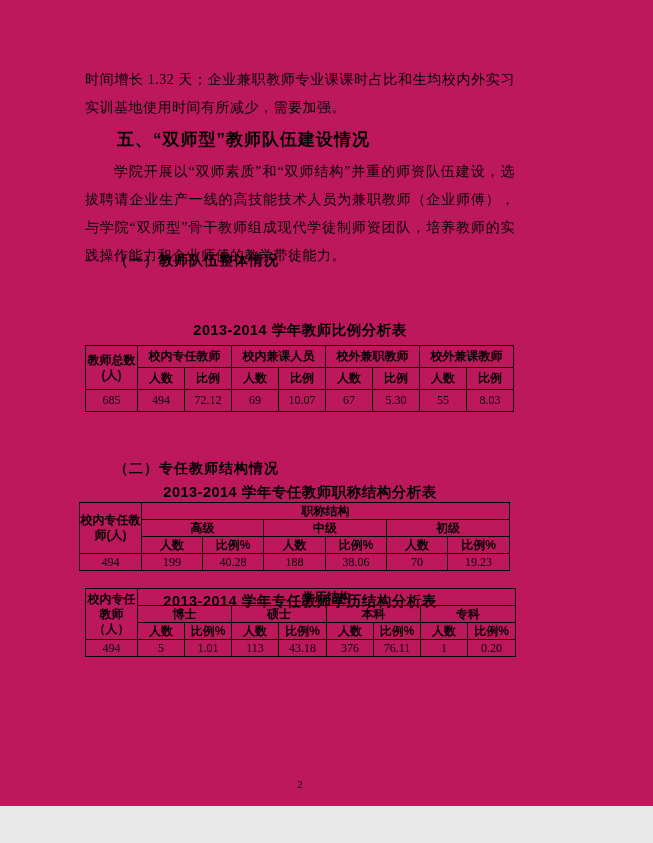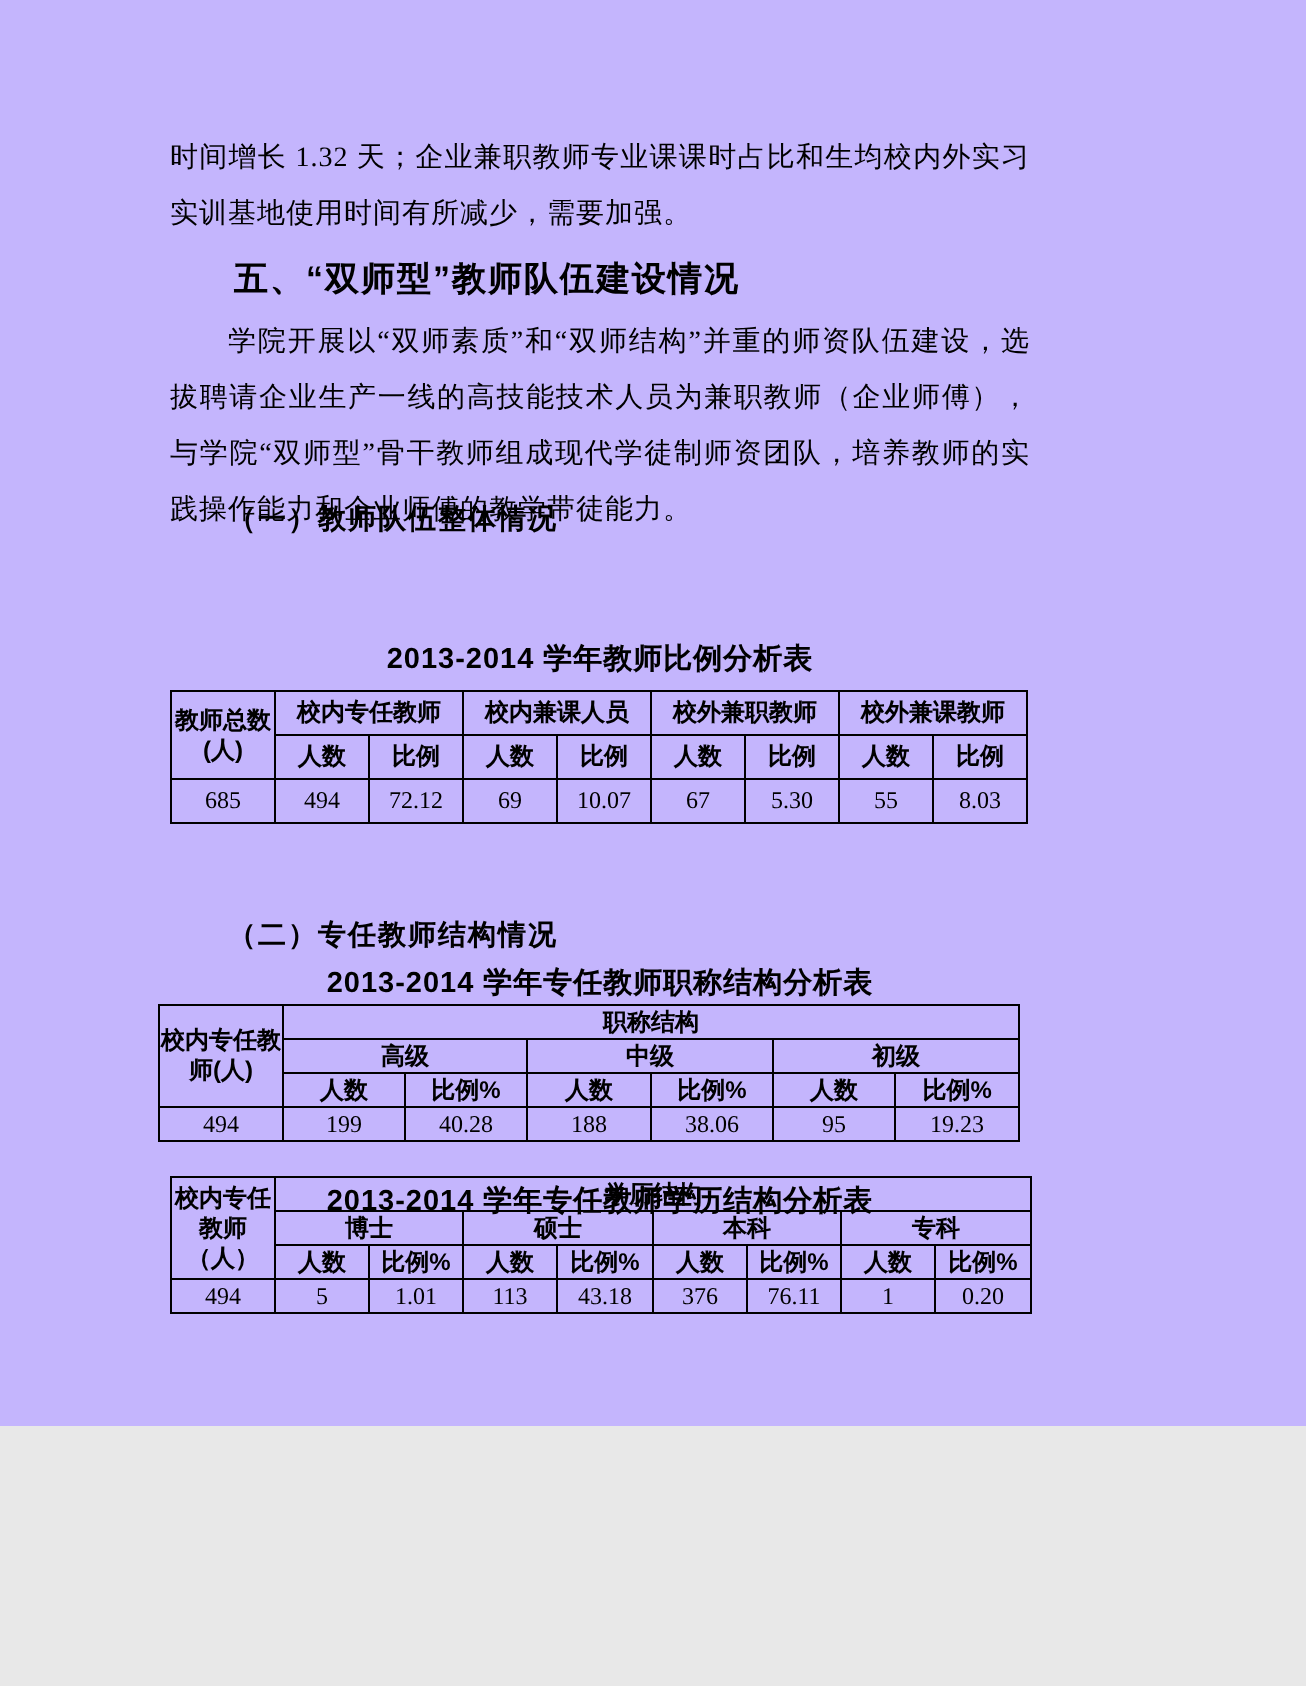--- a/index.html
+++ b/index.html
@@ -1,19 +1,19 @@
 <!DOCTYPE html>
 <html><head>
 <meta charset="utf-8">
 <style>
   html,body{margin:0;padding:0;background:#e8e8e8;}
   .page{
     position:relative;
-    width:653px;height:713px;
-    background:#c4b5fd;
+    width:653px;height:806px;
+    background:#be185d;
     overflow:hidden;
     font-family:"Liberation Serif","DejaVu Serif",serif;
     color:#000;
   }
   .para{
     position:absolute;left:85px;width:430px;
     font-size:14px;line-height:28px;
     text-align:justify;
     letter-spacing:0.5px;
   }
@@ -168,21 +168,21 @@
         <td class="hd">比例%</td>
         <td class="hd">人数</td>
         <td class="hd">比例%</td>
       </tr>
       <tr>
         <td>494</td>
         <td>199</td>
         <td>40.28</td>
         <td>188</td>
         <td>38.06</td>
-        <td>95</td>
+        <td>70</td>
         <td>19.23</td>
       </tr>
     </tbody>
   </table>
 
   <div id="t3-title" class="tbl-title">2013-2014 学年专任教师学历结构分析表</div>
 
   <table class="t t3">
     <colgroup>
       <col style="width:52px">

